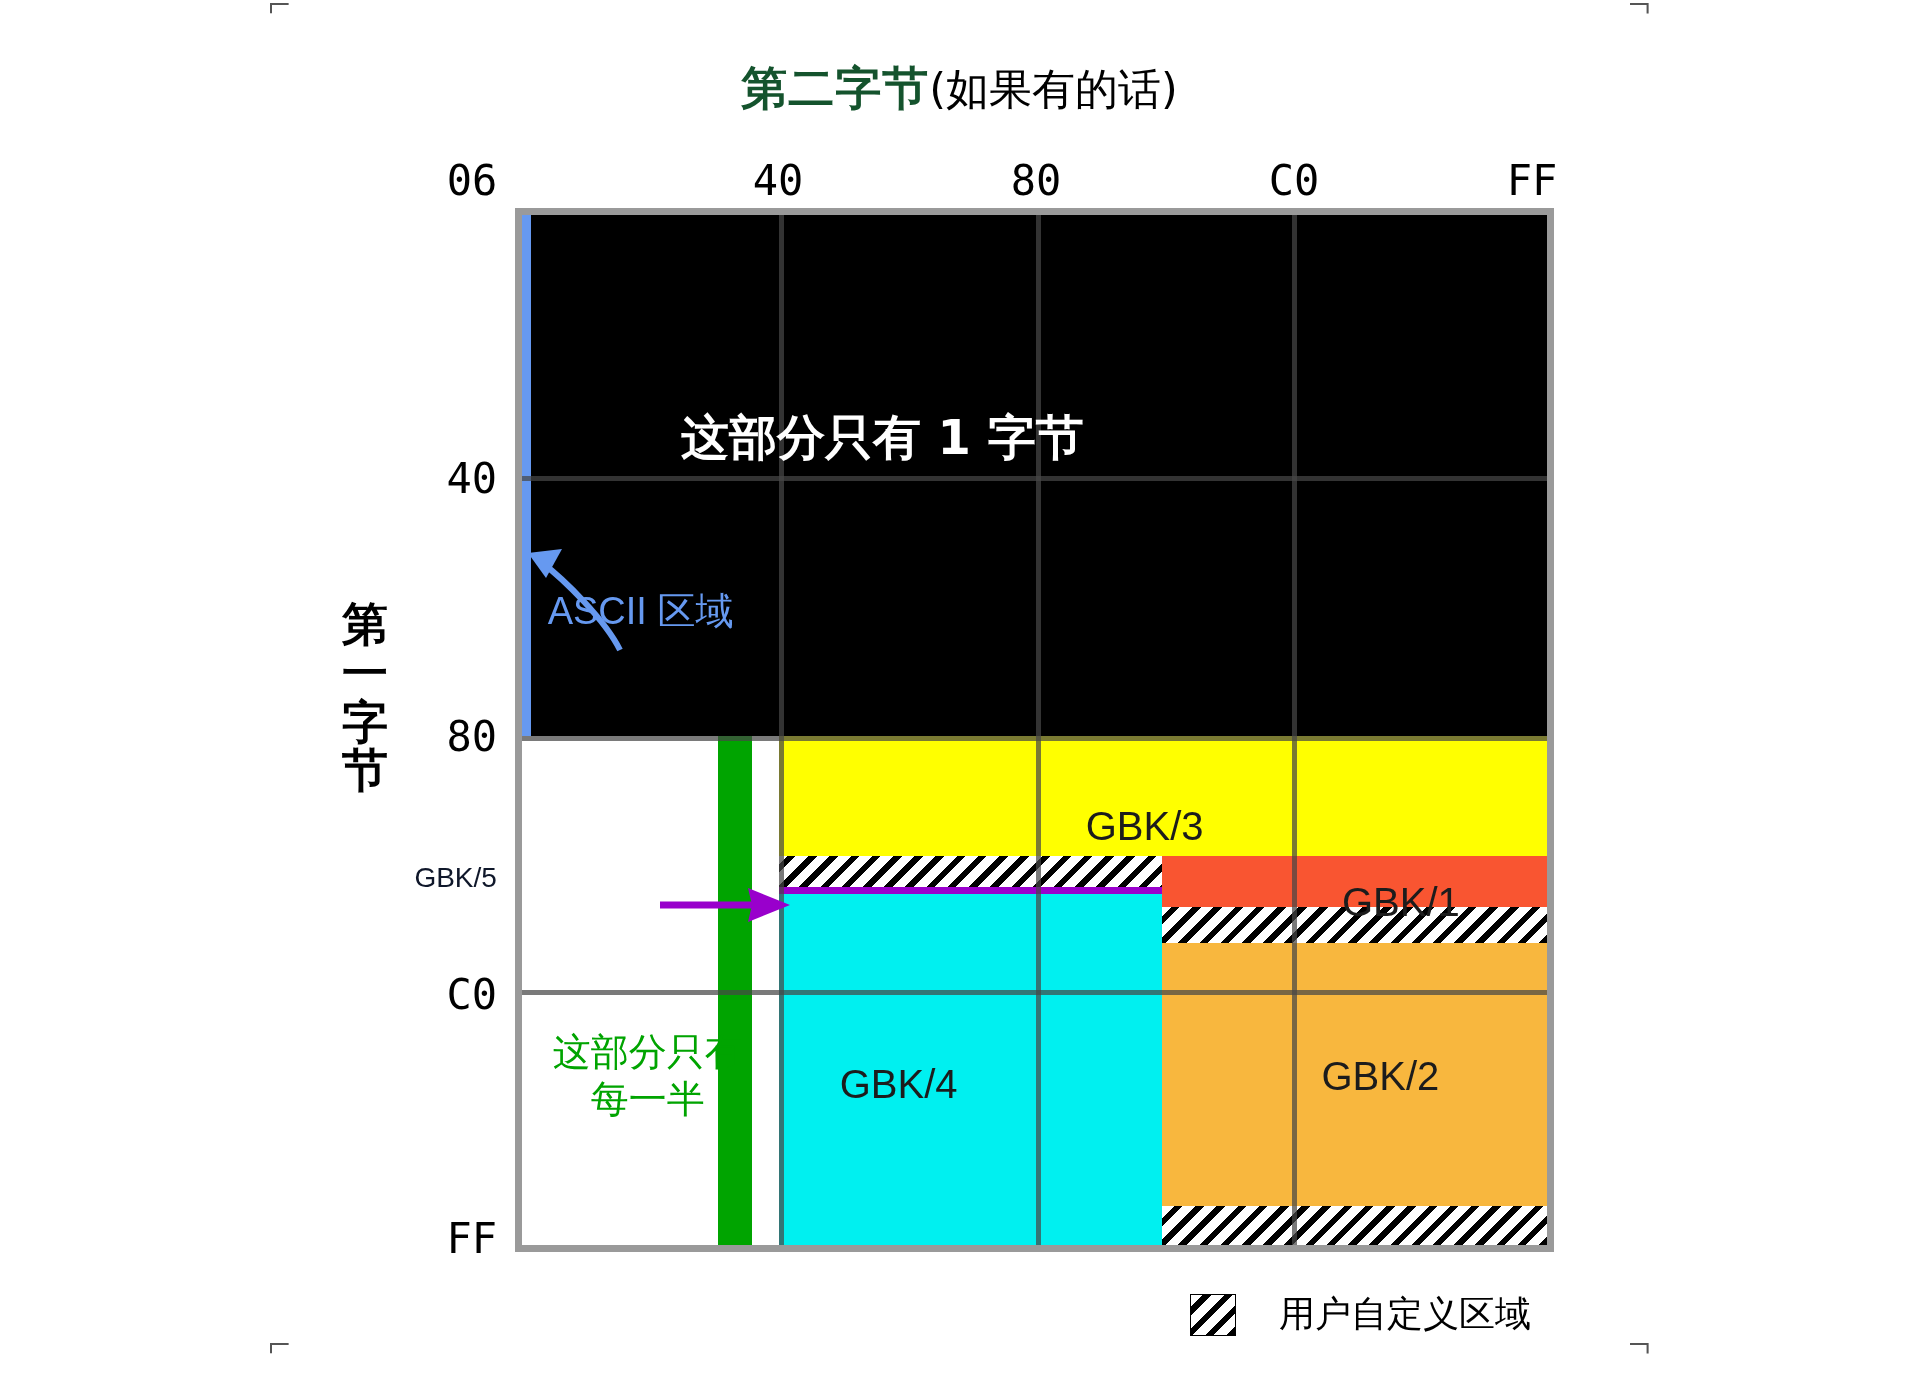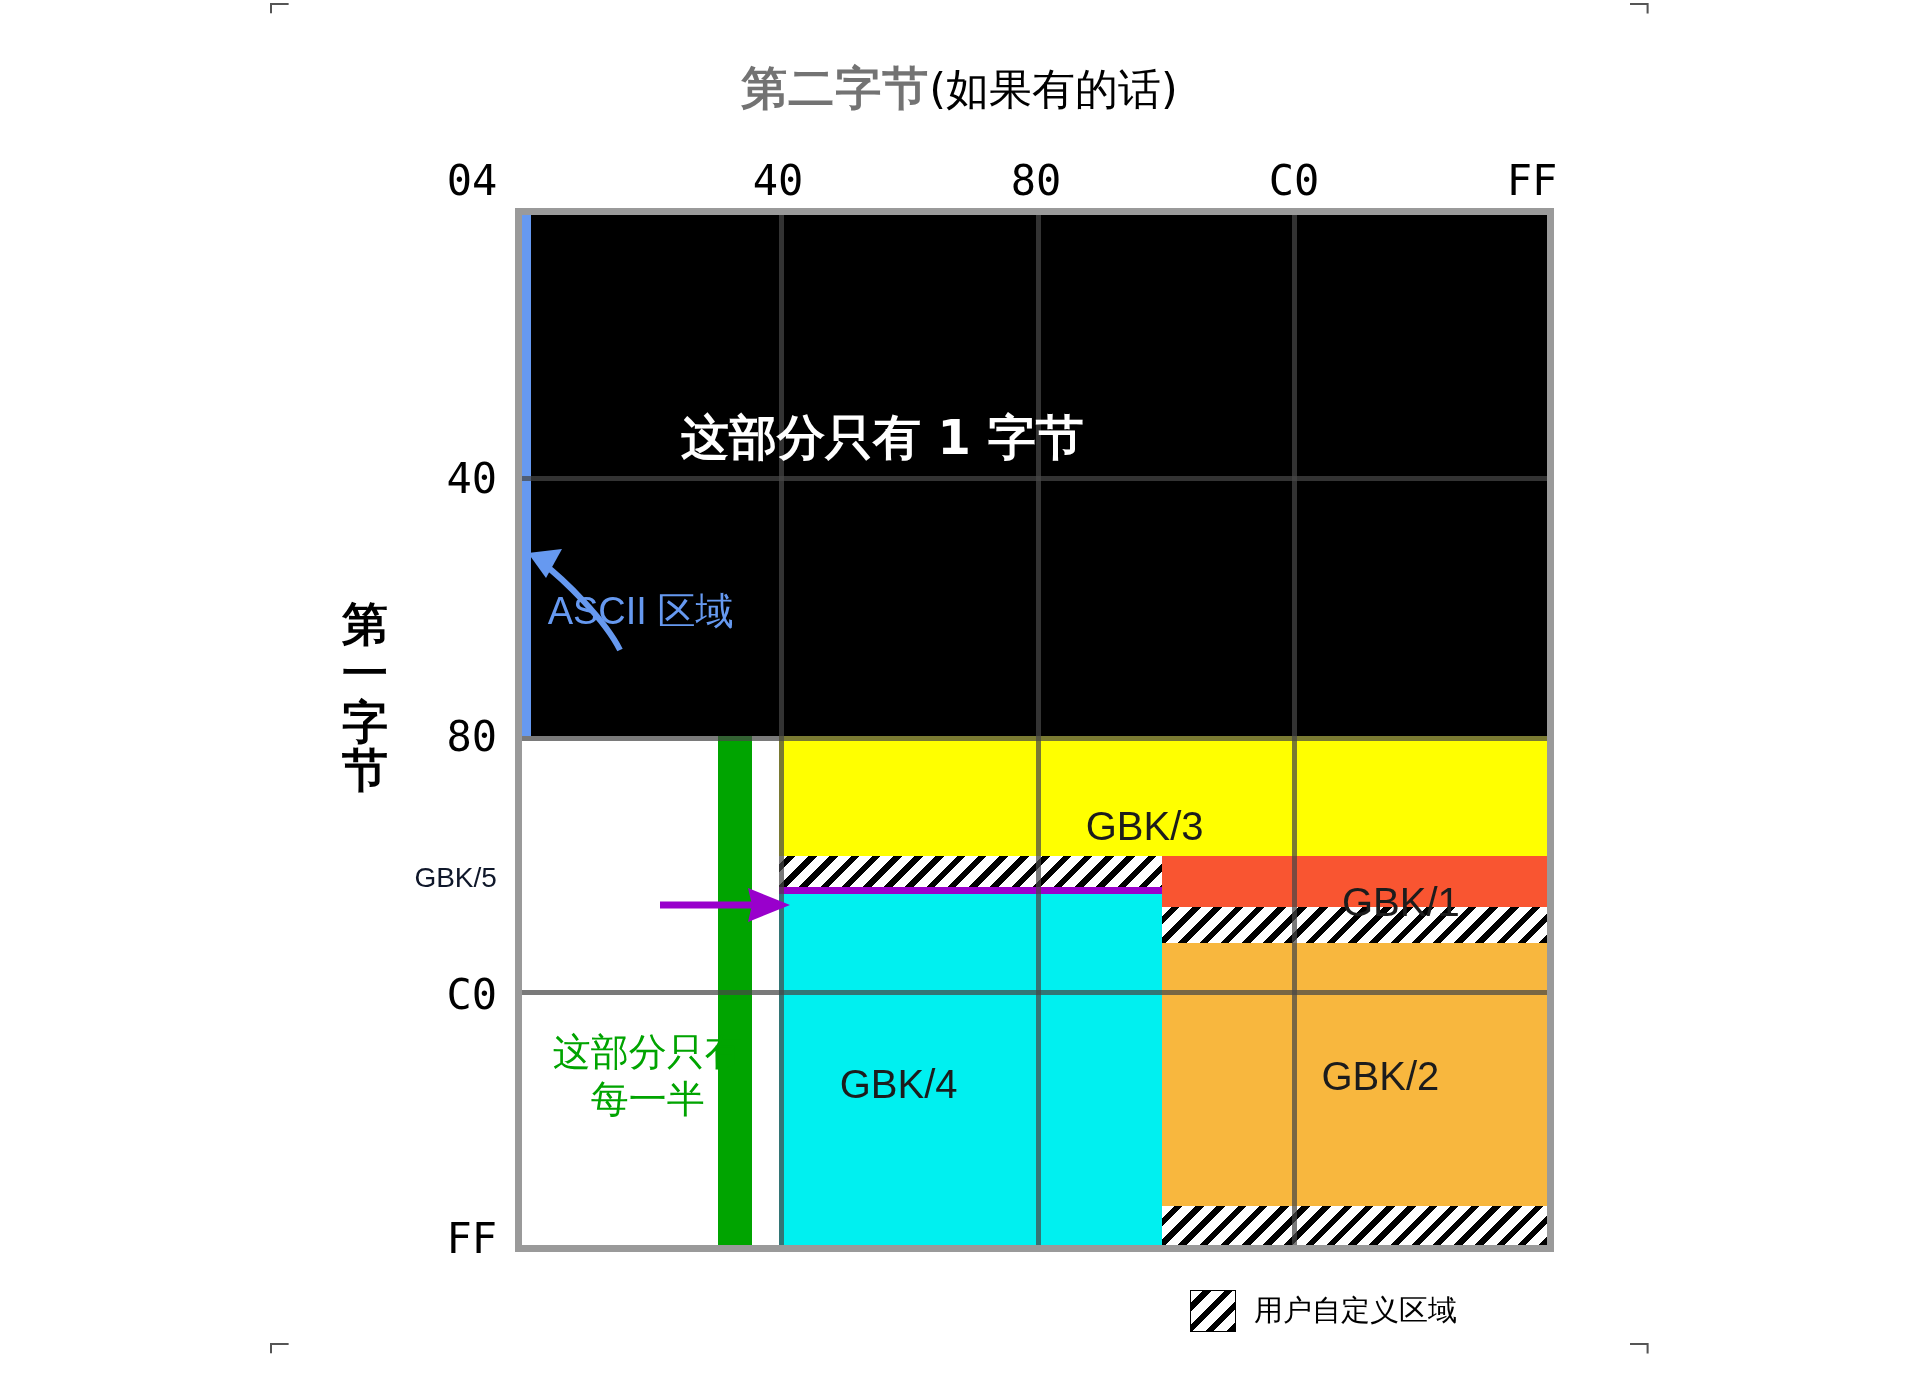--- a/index.html
+++ b/index.html
@@ -8,21 +8,21 @@
 
   
   .corner{position:absolute;font-family:"Liberation Serif",serif;color:#555;font-size:40px;}
 
   
   #top-title{
     position:absolute;left:0;top:58px;width:1919px;text-align:center;
     font-size:0;   
     white-space:nowrap;
   }
-  #top-title .big{font-size:46px;font-weight:700;color:#737373;
+  #top-title .big{font-size:46px;font-weight:700;color:#14532d;
                   font-family:"DejaVu Sans","Liberation Sans",sans-serif;letter-spacing:1px;}
   #top-title .small{font-size:43px;font-weight:400;color:#000;
                   font-family:"DejaVu Sans","Liberation Sans",sans-serif;}
 
   
   #ylabel{
     position:absolute;left:330px;top:600px;width:70px;
     font-size:46px;font-weight:700;color:#000;line-height:1.06;
     text-align:center;
     font-family:"DejaVu Sans","Liberation Sans",sans-serif;
@@ -87,38 +87,38 @@
     font-family:"DejaVu Sans","Liberation Sans",sans-serif;
   }
   .purplelabel{
     position:absolute;color:#0f172a;font-size:28px;white-space:nowrap;
     font-family:"Liberation Sans","DejaVu Sans",sans-serif;
   }
 
   
   #legend{position:absolute;left:1190px;top:1290px;display:flex;align-items:center;gap:18px;}
   #legend .swatch{width:44px;height:40px;border:1px solid #000;}
-  #legend .ltext{font-size:29px;color:#000;
-     font-family:"DejaVu Sans","Liberation Sans",sans-serif;white-space:nowrap;}
+  #legend .ltext{font-size:36px;color:#000;
+     font-family:"DejaVu Sans","Liberation Sans",sans-serif;white-space:nowrap;margin-left:25px;}
 
   svg.overlay{position:absolute;left:0;top:0;width:1919px;height:1377px;pointer-events:none;}
 </style>
 </head>
 <body>
 
 <div class="corner" style="left:268px;top:-20px;">⌐</div>
 <div class="corner" style="left:1628px;top:-20px;">¬</div>
 <div class="corner" style="left:268px;top:1320px;">⌐</div>
 <div class="corner" style="left:1628px;top:1320px;">¬</div>
 
 <div id="top-title">
   <span class="big">第二字节</span><span class="small">(如果有的话)</span>
 </div>
 
-<div class="tick xtick" style="left:472px;top:156px;">04</div>
+<div class="tick xtick" style="left:472px;top:156px;">06</div>
 <div class="tick xtick" style="left:778px;top:156px;">40</div>
 <div class="tick xtick" style="left:1036px;top:156px;">80</div>
 <div class="tick xtick" style="left:1294px;top:156px;">C0</div>
 <div class="tick xtick" style="left:1532px;top:156px;">FF</div>
 
 <div class="tick ytick" style="left:425px;top:478px;width:72px;">40</div>
 <div class="tick ytick" style="left:425px;top:736px;width:72px;">80</div>
 <div class="tick ytick" style="left:425px;top:994px;width:72px;">C0</div>
 <div class="tick ytick" style="left:425px;top:1238px;width:72px;">FF</div>
 

